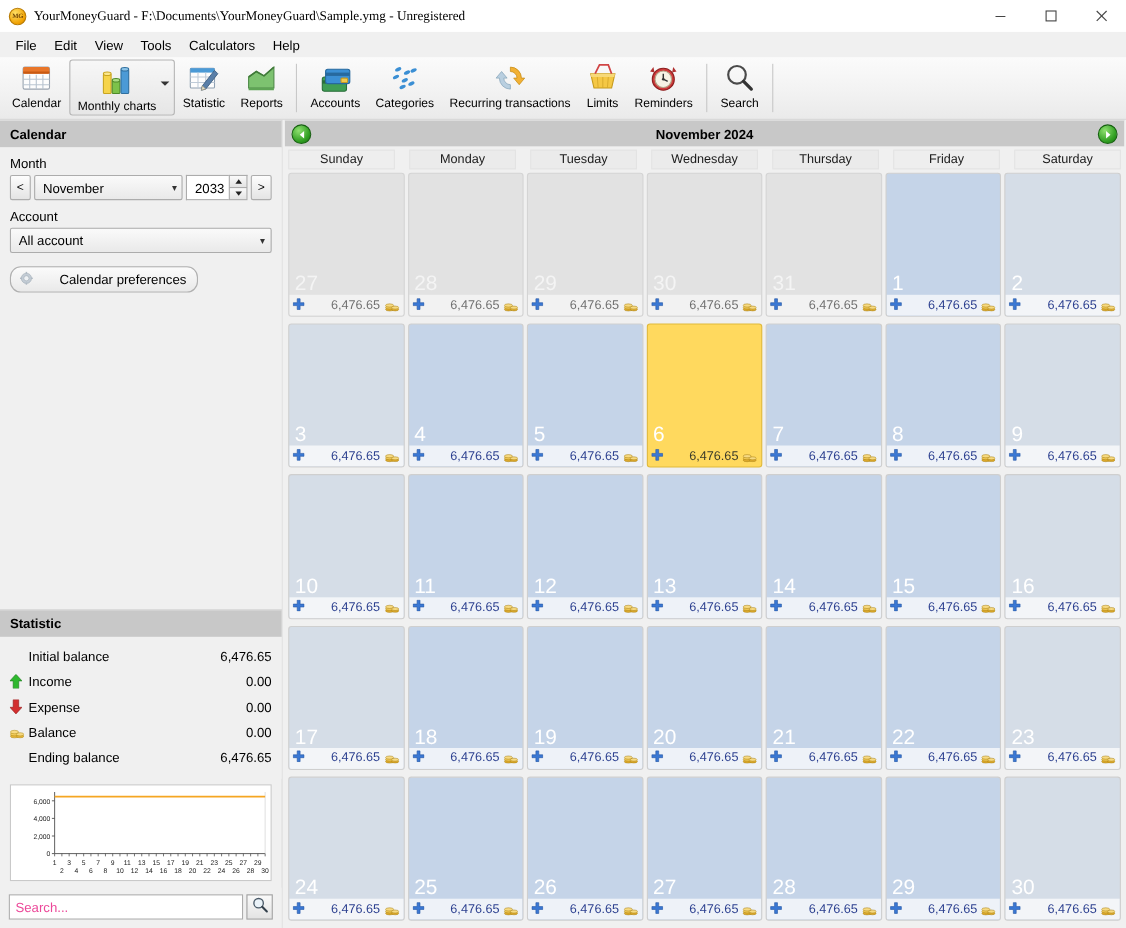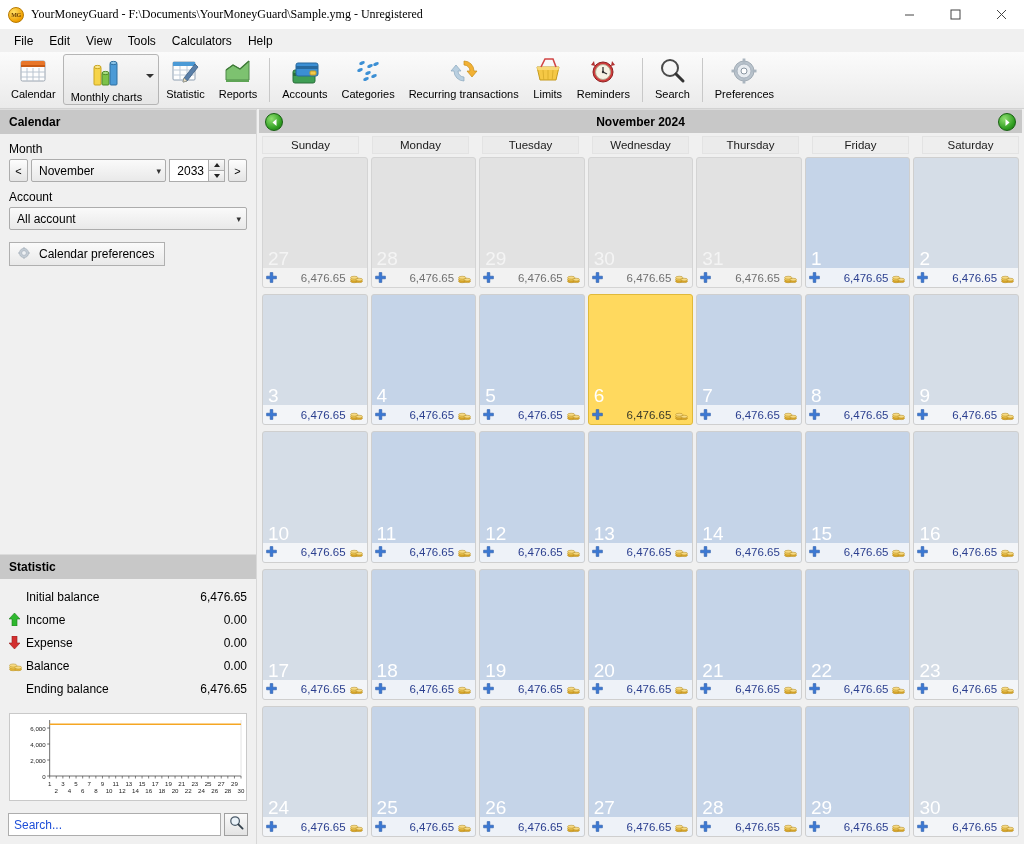--- a/index.html
+++ b/index.html
@@ -135,44 +135,44 @@
   .tri-dn { width:0;height:0;border-left:3px solid transparent;border-right:3px solid transparent;border-top:4px solid #222; }
   .combo-wide {
     height: 23px; width: 100%;
     background: linear-gradient(to bottom,#fafafa,#e9e9e9);
     border: 1px solid #acacac; border-radius: 2px;
     display: flex; align-items: center; padding: 0 5px 0 7px;
     font-size: 12px; color: #000;
   }
   .pref-btn {
     margin-top: 12px; height: 24px; display: inline-flex; align-items: center;
-    gap: 8px; padding: 0 10px 0 7px;
+    gap: 23px; padding: 0 10px 0 7px;
     background: linear-gradient(to bottom,#fbfbfb,#e9e9e9);
-    border: 1px solid #b0b0b0; border-radius: 0;
+    border: 1px solid #b0b0b0; border-radius: 10px;
     font-size: 12px; color: #000;
   }
   .sidebar-spacer { flex: 1 1 auto; background: #f0f0f0; }
 
   .stat-body { background: #f0f0f0; padding: 6px 9px 8px 9px; }
   .stat-row {
     display: flex; align-items: center;
     font-size: 12px; color: #000; height: 23px;
   }
   .stat-row .ico { width: 17px; display: flex; align-items: center; }
   .stat-row .nm { flex: 1 1 auto; }
   .stat-row .val { text-align: right; }
 
   .chart-box {
     background: #fff; border: 1px solid #c9c9c9;
     margin: 5px 9px 6px 9px; height: 88px;
   }
   .search-area { padding: 6px 8px 8px 8px; display: flex; gap: 3px; background:#f0f0f0; }
   .search-input {
     flex: 1 1 auto; height: 23px; background: #fff;
-    border: 1px solid #adadad; font-size: 12px; color: #1d4ed8;
+    border: 1px solid #adadad; font-size: 12px; color: #ec4899;
     display: flex; align-items: center; padding-left: 5px;
   }
   .search-btn {
     width: 24px; height: 23px;
     background: linear-gradient(to bottom,#fafafa,#e3e3e3);
     border: 1px solid #a0a0a0;
     display: flex; align-items: center; justify-content: center;
   }
 
   
@@ -423,38 +423,20 @@
       <svg width="30" height="30" viewBox="0 0 30 30">
         <circle cx="13" cy="12" r="8" fill="none" stroke="#4a4a4a" stroke-width="2"></circle>
         <line x1="19" y1="18" x2="26" y2="25" stroke="#333" stroke-width="3" stroke-linecap="round"></line>
       </svg>
     </div>
     <div class="tb-label">Search</div>
   </div>
 
   <div class="tb-sep"></div>
 
-  <div class="tb-btn">
-    <div class="tb-ico">
-      <svg width="30" height="30" viewBox="0 0 30 30">
-        <g fill="#b9c3cc" stroke="#8a96a2" stroke-width="0.7">
-          <circle cx="15" cy="15" r="10"></circle>
-        </g>
-        <circle cx="15" cy="15" r="7" fill="#e9edf1" stroke="#9aa6b2" stroke-width="0.8"></circle>
-        <circle cx="15" cy="15" r="3" fill="#ffffff" stroke="#8a96a2"></circle>
-        <g fill="#aab5bf">
-          <rect x="13.6" y="2.5" width="2.8" height="4"></rect>
-            <rect x="13.6" y="23.5" width="2.8" height="4"></rect>
-          <rect x="2.5" y="13.6" width="4" height="2.8"></rect>
-            <rect x="23.5" y="13.6" width="4" height="2.8"></rect>
-        </g>
-      </svg>
-    </div>
-    <div class="tb-label">Preferences</div>
-  </div>
 
 </div>
 
 <div class="main">
 
   <div class="sidebar">
 
     <div class="panel-header">Calendar</div>
     <div class="panel-body">
       <div class="field-label">Month</div>

